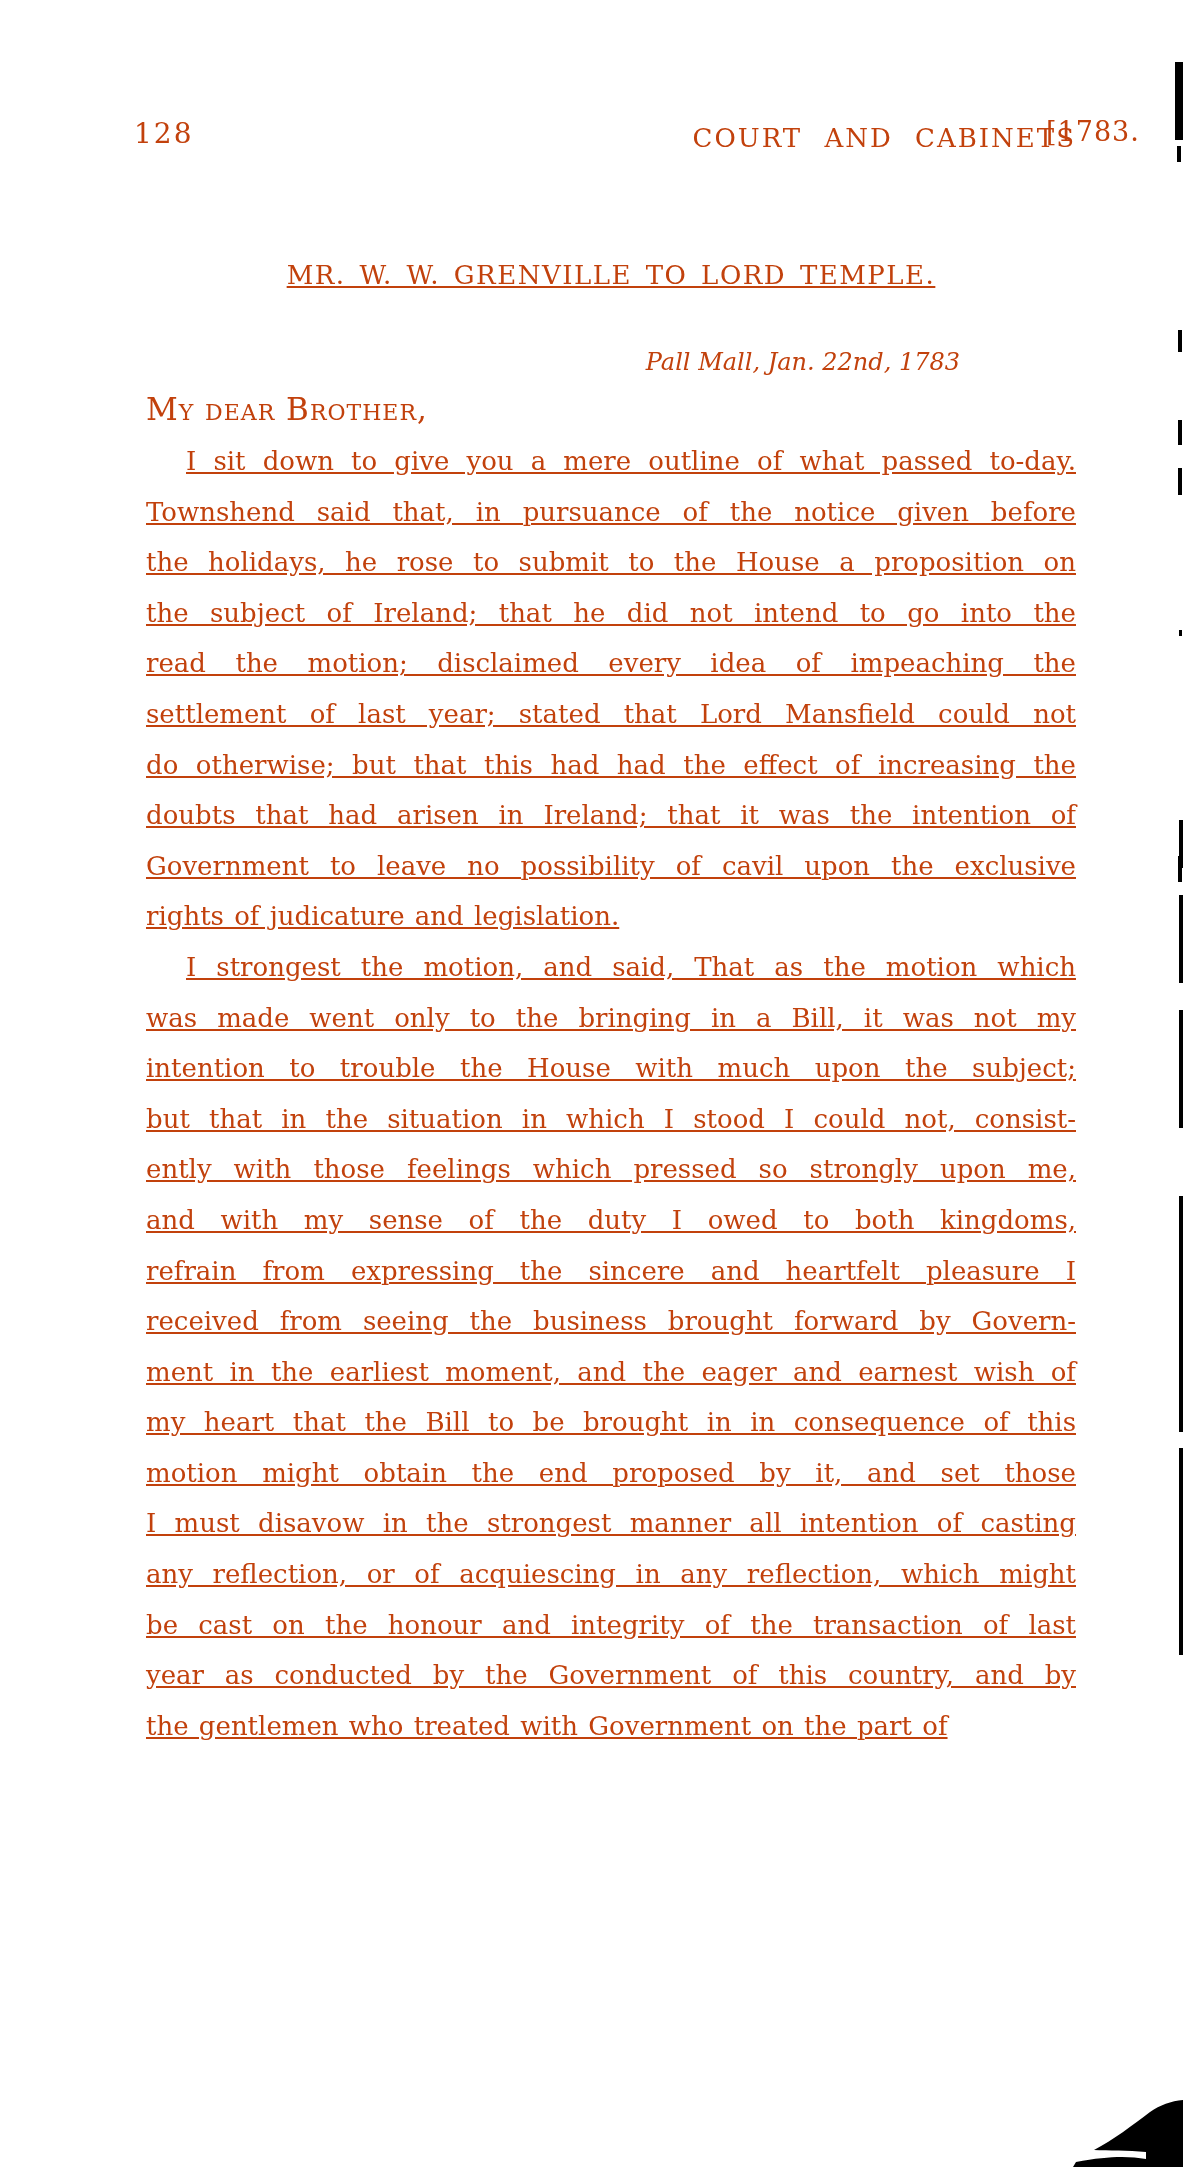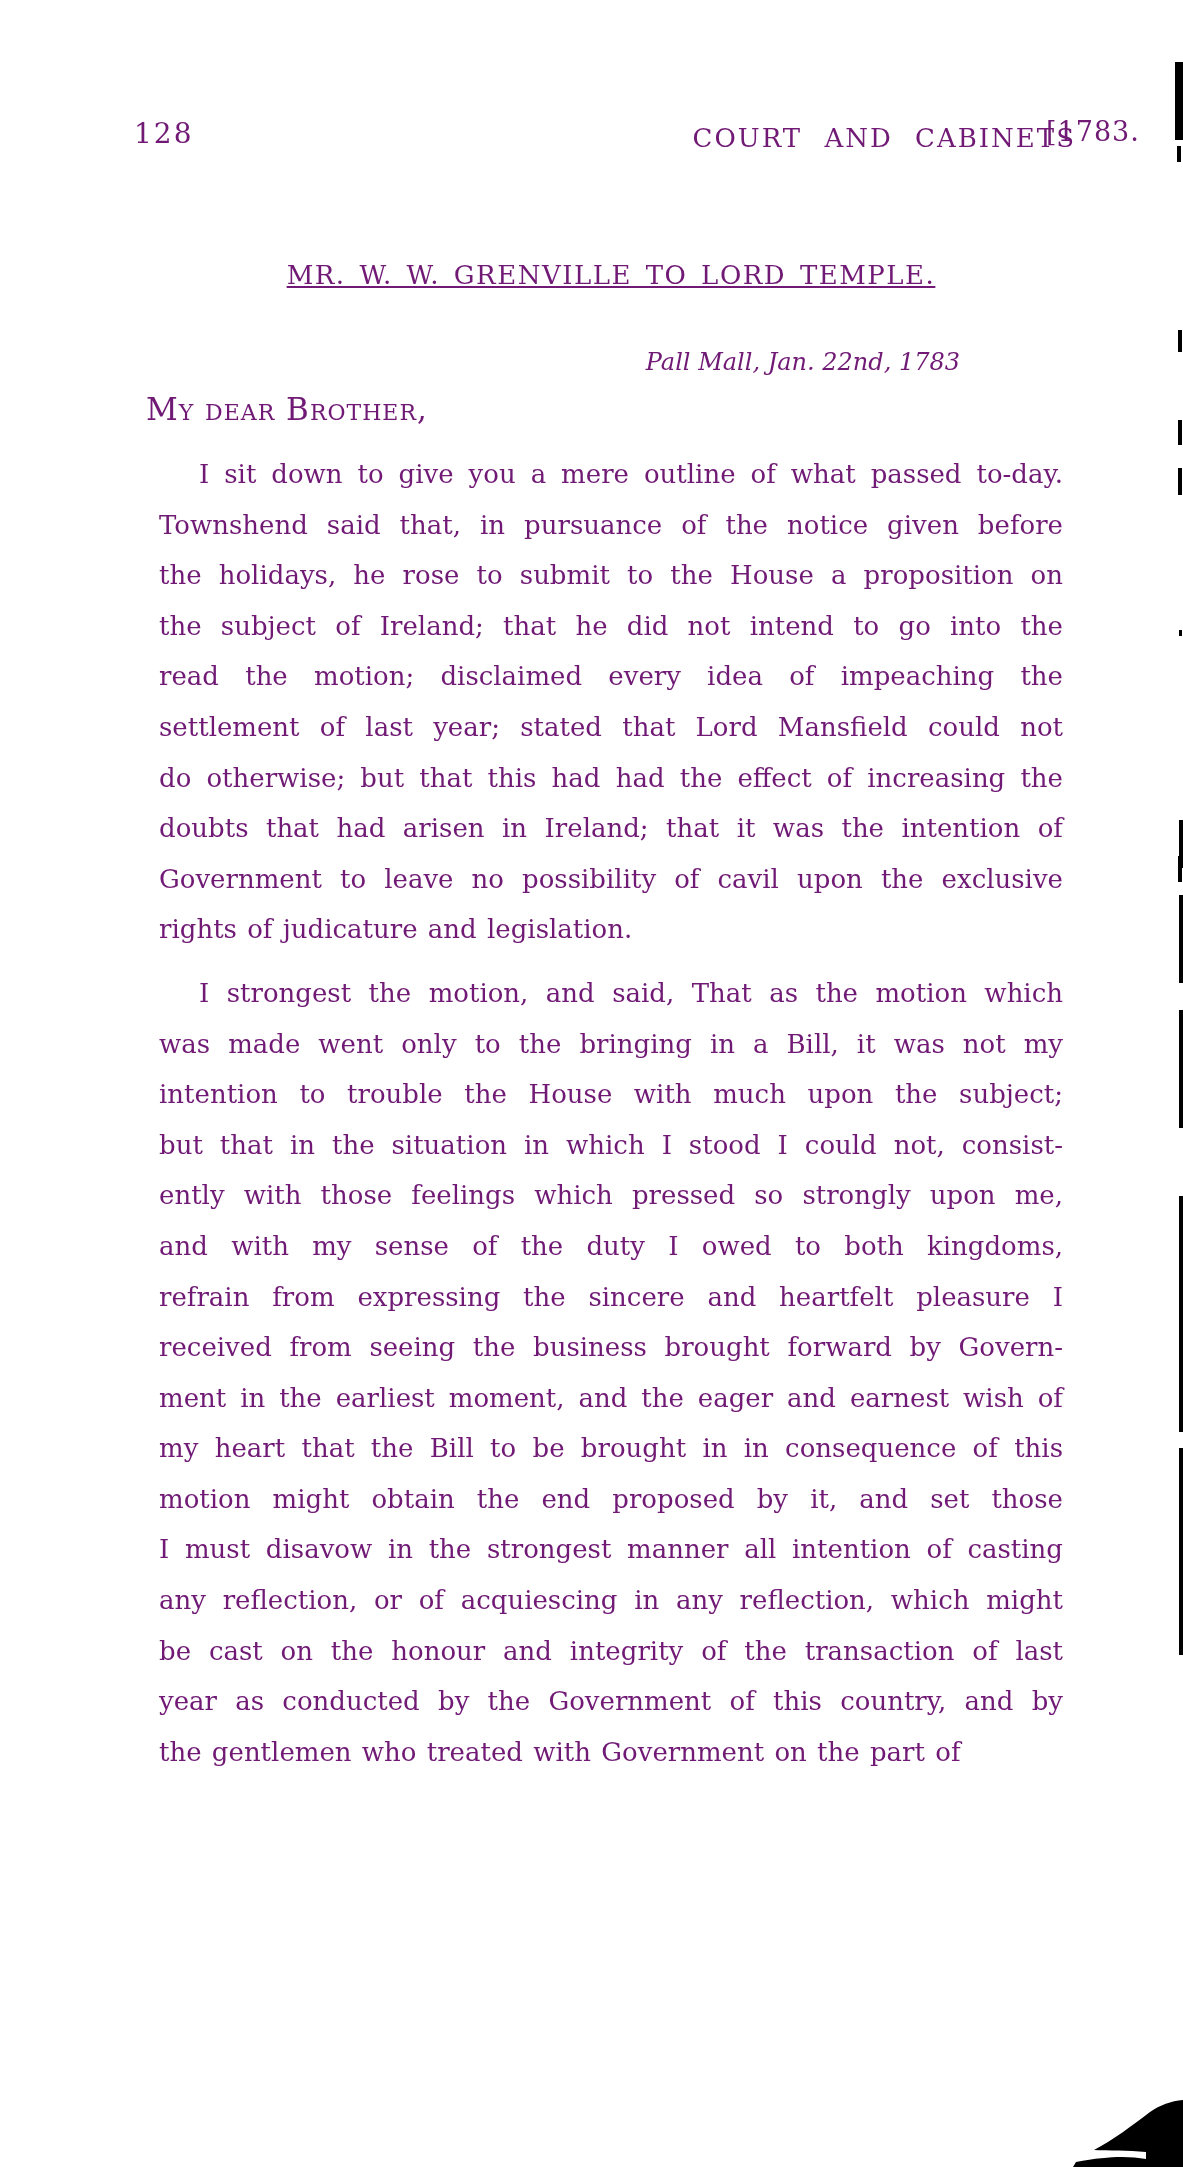--- a/index.html
+++ b/index.html
@@ -1,39 +1,39 @@
 <!DOCTYPE html>
 <html><head>
 <meta charset="utf-8">
 <style>
   html,body{margin:0;padding:0;background:#e8e8e8;}
   .page{
     position:relative;
     width:1183px;height:2167px;
     background:#ffffff;
-    color:#701a75;
+    color:#c2410c;
     font-family:"DejaVu Serif","Liberation Serif",serif;
     overflow:hidden;
     margin:0 auto;
   }
   
   .hdr-num{position:absolute;left:134px;top:120px;font-size:28px;line-height:1;letter-spacing:2px;}
   .hdr-title{position:absolute;left:146px;top:125px;width:930px;text-align:right;
     font-size:26px;line-height:1;letter-spacing:2px;word-spacing:12px;}
   .hdr-year{position:absolute;left:1046px;top:118px;font-size:27px;line-height:1;letter-spacing:1px;}
   
   .letter-heading{position:absolute;left:146px;top:260px;width:930px;text-align:center;
     font-size:26px;line-height:1.2;letter-spacing:1.5px;word-spacing:4px;text-decoration:underline;}
   .dateline{position:absolute;left:146px;top:348px;width:814px;text-align:right;
     font-size:24px;line-height:1.2;font-style:italic;}
   .salutation{position:absolute;left:146px;top:392px;font-size:31px;line-height:1.15;
     font-variant:small-caps;letter-spacing:1px;}
   
   .letter-body{position:absolute;left:146px;top:436px;width:930px;font-size:26px;}
-  .para{margin:13px;}
+  .para{margin:0;text-decoration:underline;}
   .tline{
     line-height:50.6px;
     text-align:justify;
     text-align-last:justify;
     word-spacing:2px;
   }
   .tline.firstline{padding-left:40px;}
   .tline.lastline{text-align-last:left;}
   
   .mark{position:absolute;background:#000;}

